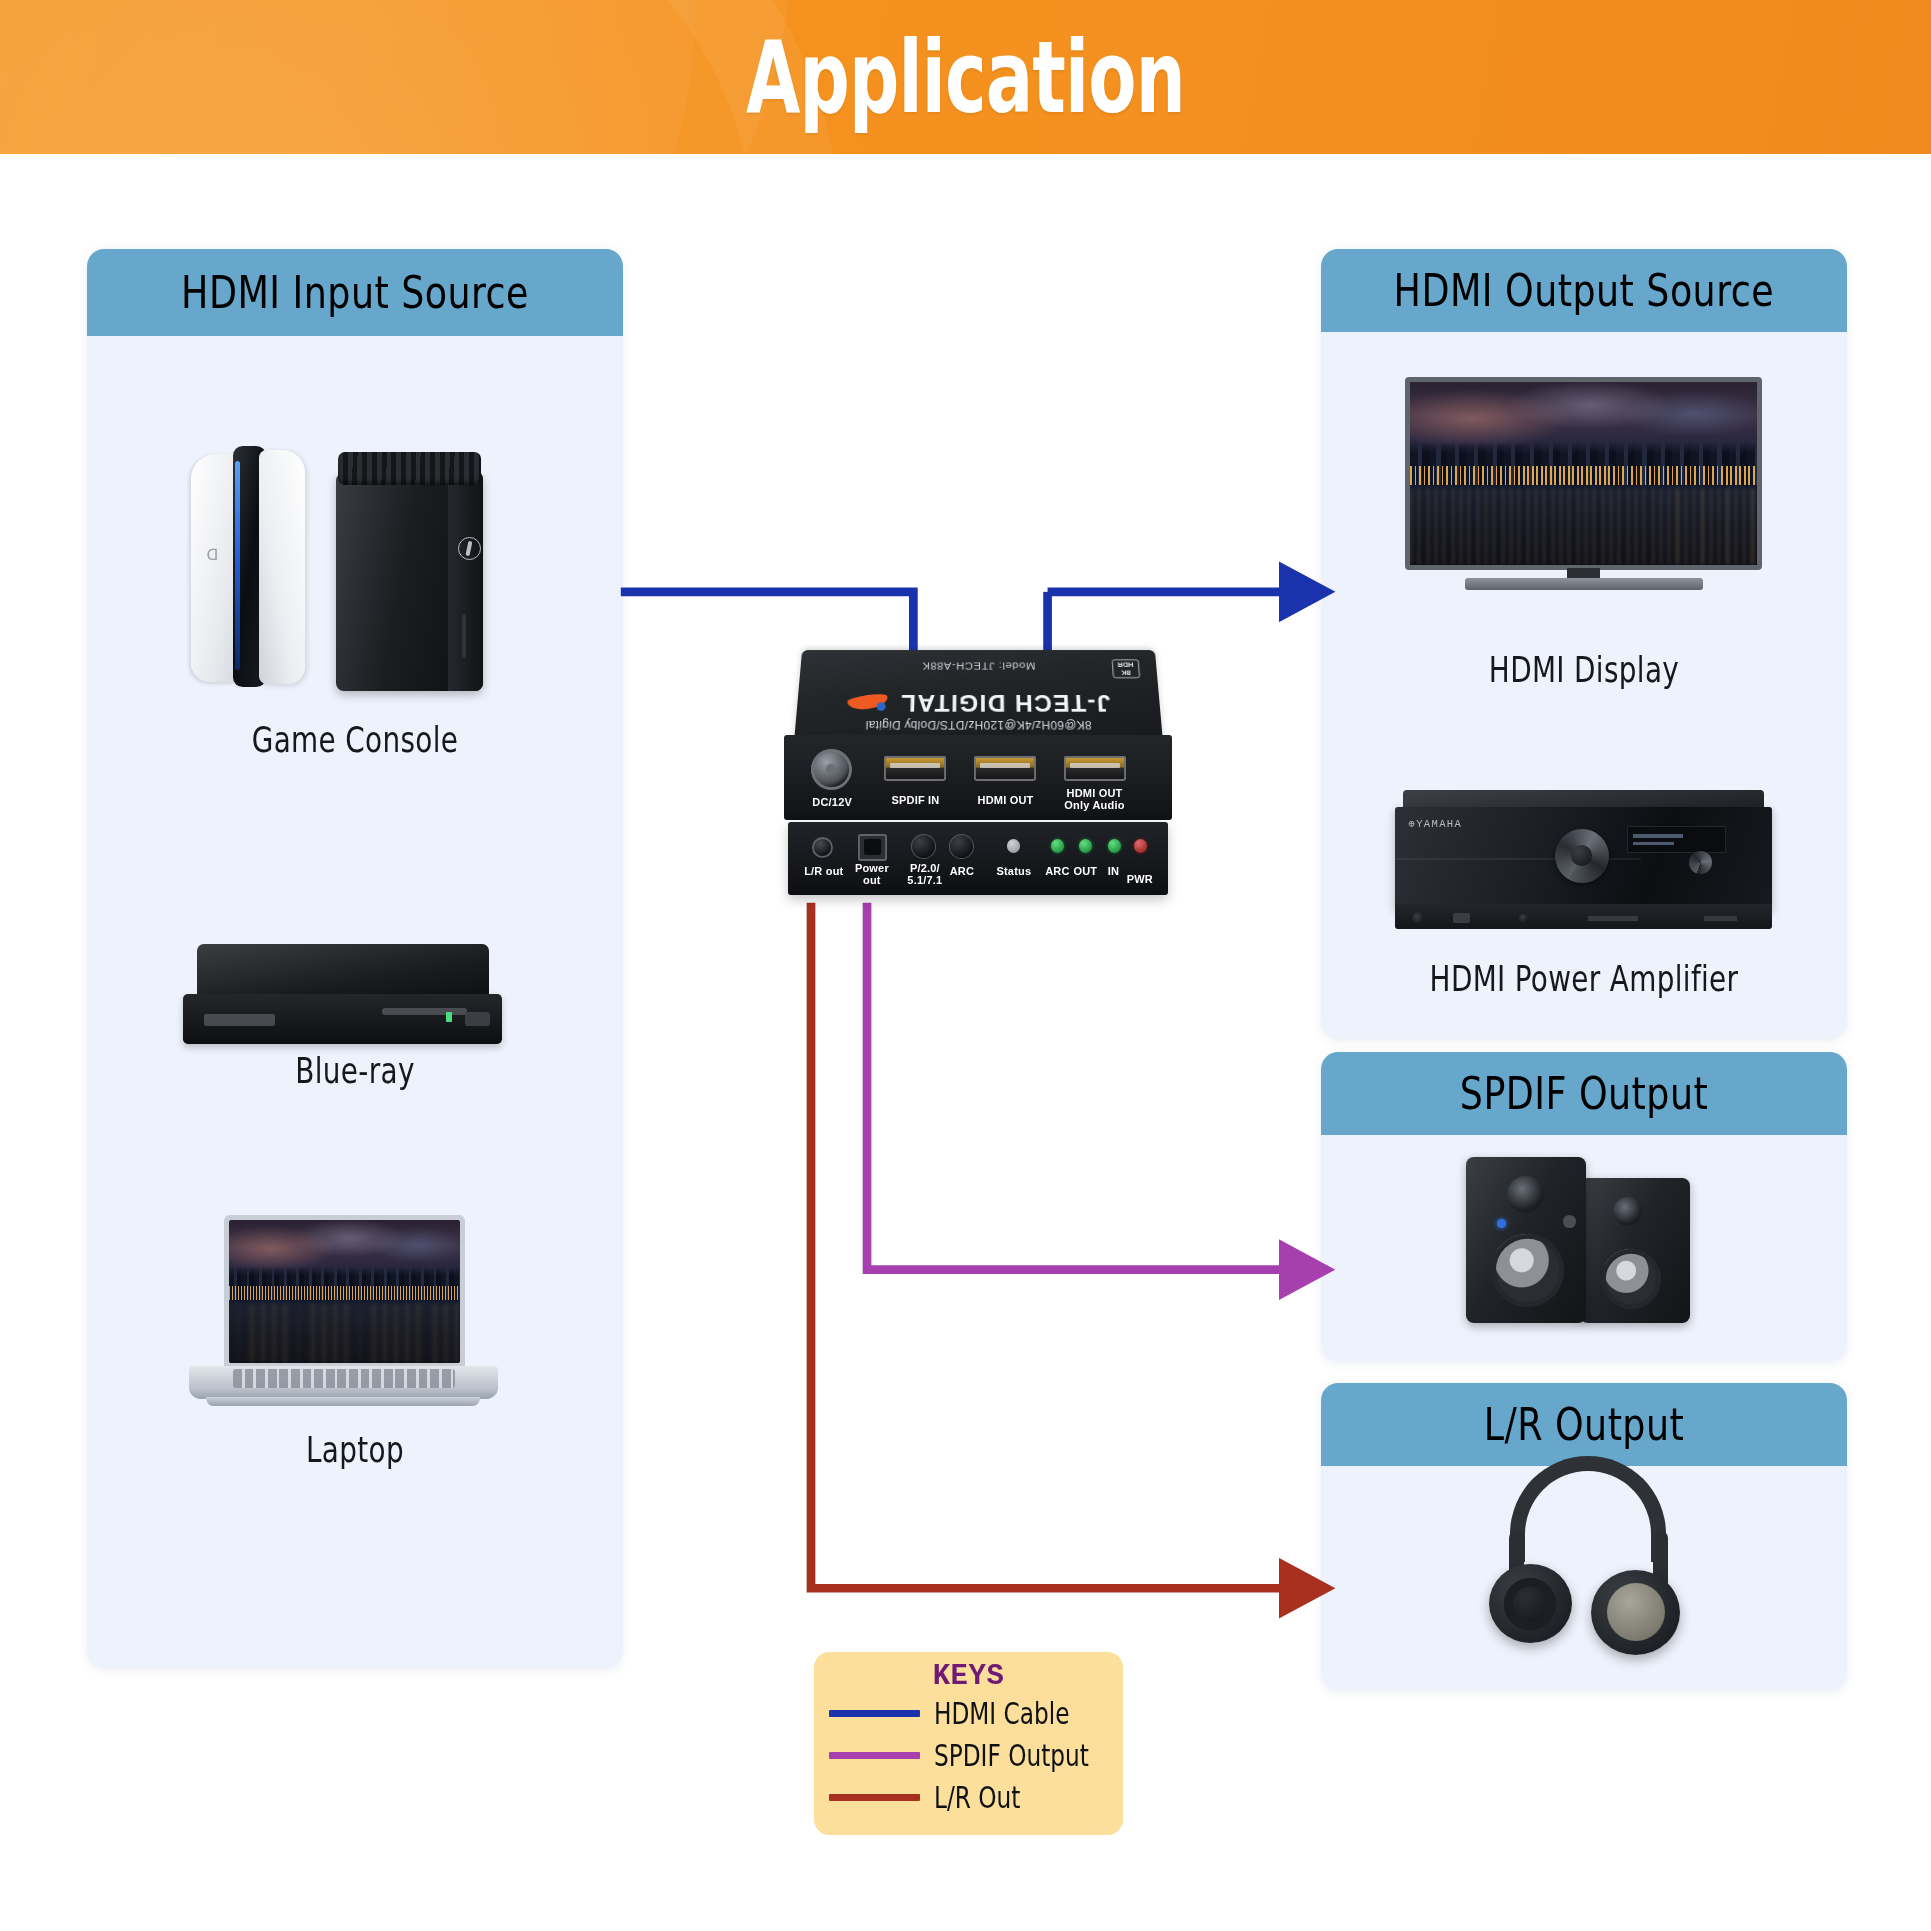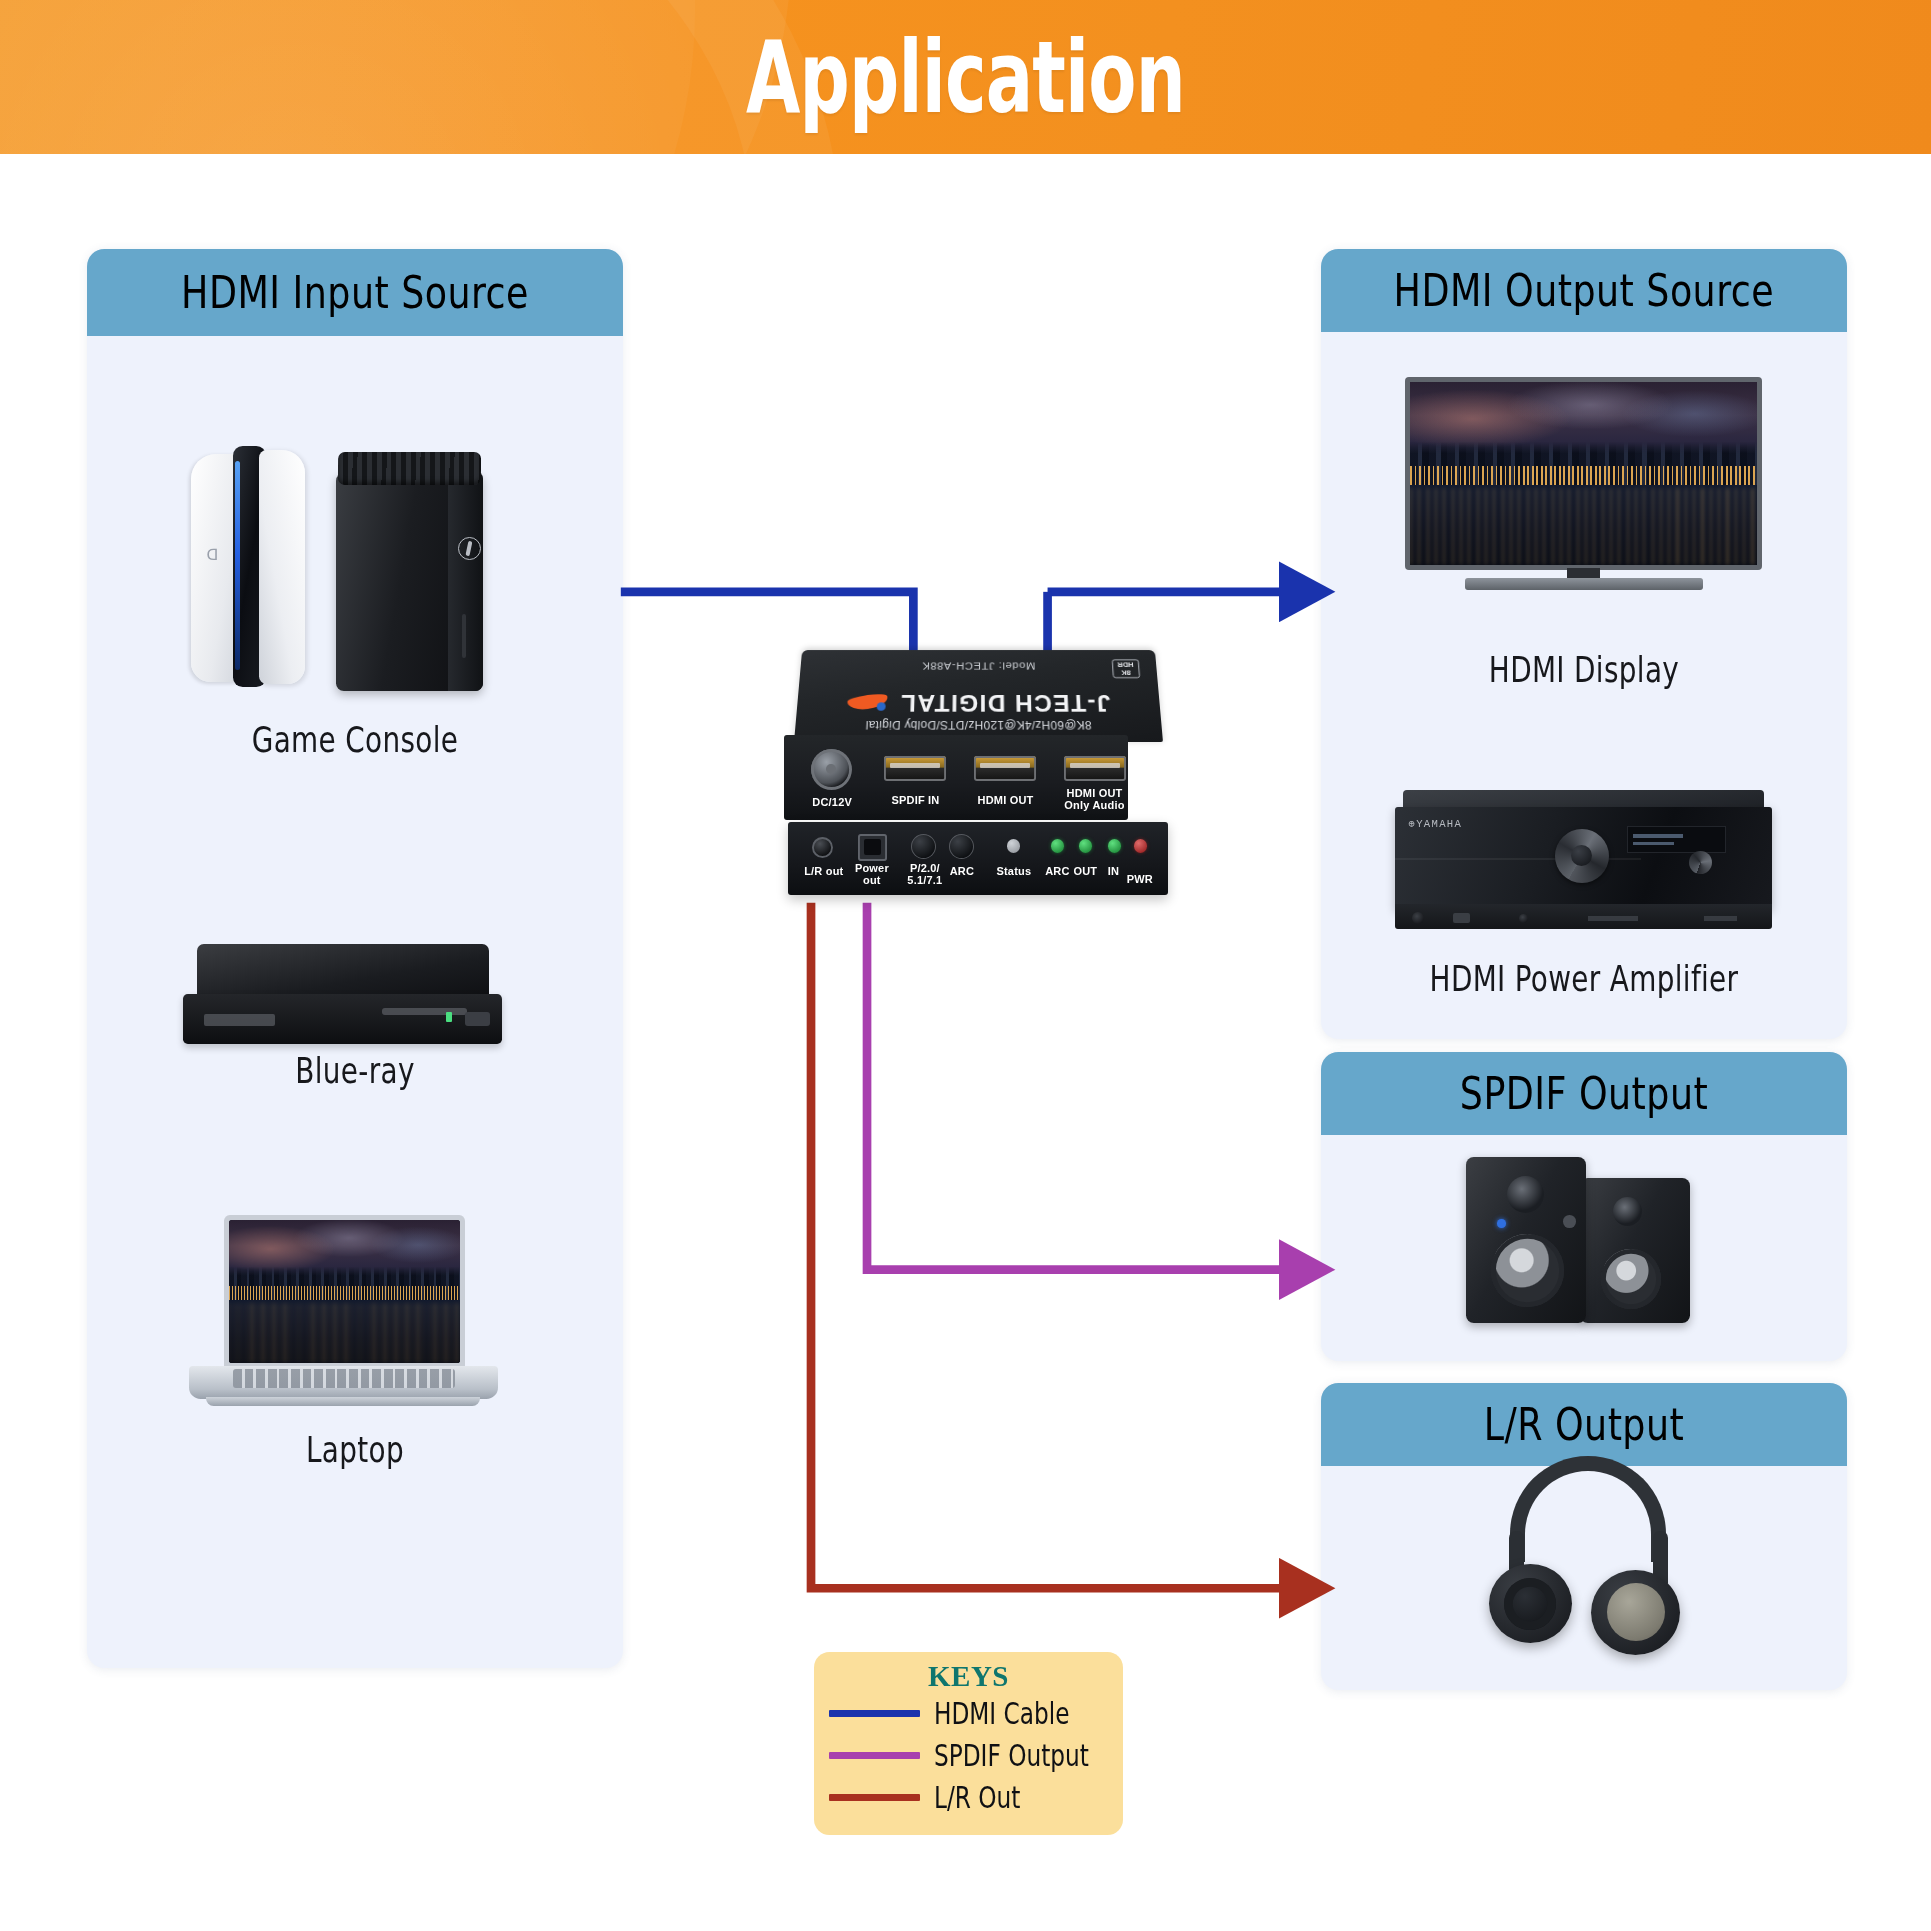--- a/index.html
+++ b/index.html
@@ -208,21 +208,21 @@
   #dev-logo .dot{position:absolute;left:1.9px;top:1.9px;width:8.7px;height:8.7px;border-radius:50%;background:#2a67c8;}
   #dev-model{position:absolute;left:0;top:11.6px;width:369px;text-align:center;transform:rotate(180deg);
     color:#c9ccd1;font-size:11.6px;letter-spacing:0.6px;font-family:"Liberation Sans",sans-serif;}
   #dev-spec{position:absolute;left:0;top:75px;width:369px;text-align:center;transform:rotate(180deg);
     color:#d6d9de;font-size:12px;letter-spacing:0.3px;font-family:"Liberation Sans",sans-serif;}
   #dev-hdr{position:absolute;right:17.4px;top:9.7px;transform:rotate(180deg);
     border:1px solid #b9bdc4;border-radius:2.9px;padding:1px 4.8px;color:#e3e5e9;
     font-size:7.7px;line-height:8.7px;text-align:center;font-family:"Liberation Sans",sans-serif;font-weight:700;}
 
   #dev-rear{
-    position:absolute;left:0;top:93px;width:344px;height:85px;
+    position:absolute;left:0;top:93px;width:388px;height:85px;
     background:linear-gradient(180deg,#232629 0%,#1a1c20 55%,#101215 100%);
     border-radius:2.9px;
   }
   #dev-front{
     position:absolute;left:3.9px;top:180px;width:380px;height:73px;
     background:linear-gradient(180deg,#202328 0%,#15171b 60%,#0c0e11 100%);
     border-radius:2.9px;
     box-shadow:0 4.8px 11.6px rgba(0,0,0,.22);
   }
   .port-lbl{
@@ -250,22 +250,22 @@
 
   
   #wires{position:absolute;left:0;top:0;width:1931px;height:1931px;pointer-events:none;}
 
   
   #keys{
     position:absolute;left:814px;top:1652px;width:309px;height:183px;
     background:#fbdf9b;border-radius:15.4px;
   }
   #keys-title{
-    text-align:center;padding-top:7.7px;color:#0f766e;font-weight:700;font-size:29px;
-    font-family:Liberation Serif, serif;letter-spacing:0.5px;
+    text-align:center;padding-top:7.7px;color:#701a75;font-weight:700;font-size:29px;
+    font-family:Liberation Mono, monospace;letter-spacing:0.5px;
   }
   .key-row{display:flex;align-items:center;height:42px;padding-left:15.4px;}
   .key-swatch{width:91px;height:6.8px;border-radius:1px;flex:0 0 auto;}
   .key-label{
     margin-left:13.5px;color:#101114;font-size:30px;
     font-family:"DejaVu Sans Condensed","Liberation Sans Narrow","Liberation Sans",sans-serif;
     transform:scaleX(.86);transform-origin:left center;white-space:nowrap;
   }
 </style>
 </head>

